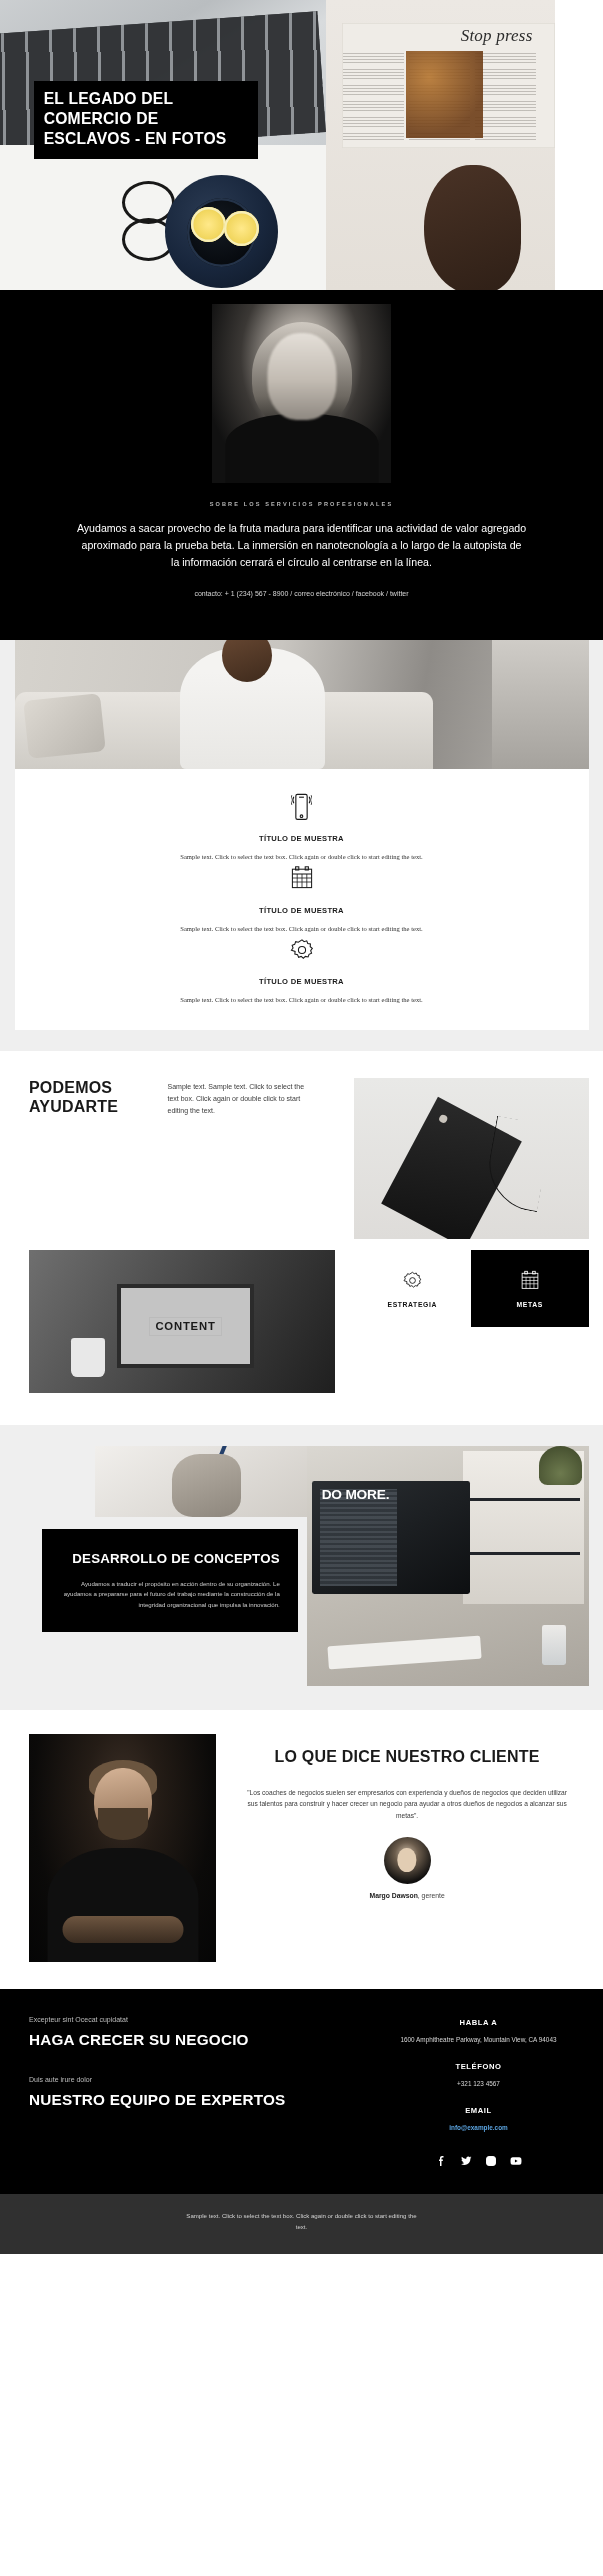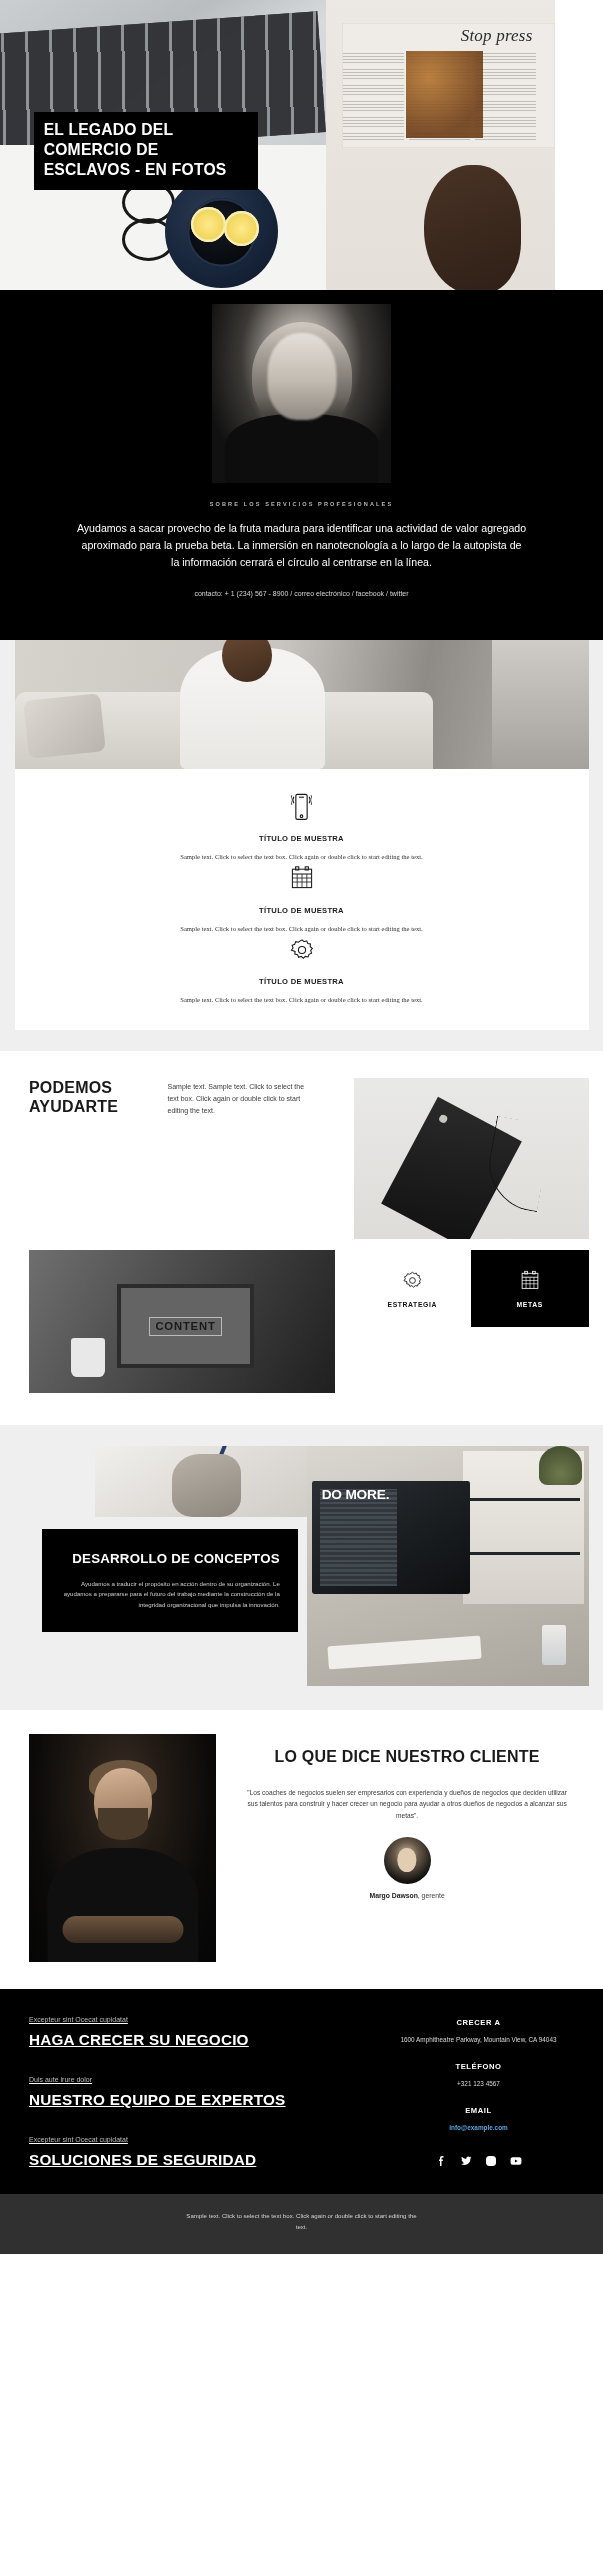--- a/index.html
+++ b/index.html
@@ -94,21 +94,21 @@
     box-shadow: inset 0 0 0 2.4px #f7eeb6;
   }
   .hp-lemon1{ left:191px; top:207px; }
   .hp-lemon2{ left:224px; top:211px; }
   .hp-hand{
     position:absolute; right:34px; top:165px; width:97px; height:129px;
     background: linear-gradient(160deg,#4a3326,#2e1f16);
     border-radius:48% 46% 40% 50%;
   }
   .hero-title {
-    position: absolute; left: 34px; top: 112px; background: #000; color: #fff;
+    position: absolute; left: 34px; top: 81px; background: #000; color: #fff;
     padding: 8px 11.3px 9.7px 9.7px; max-width: 224px;
     font-size: 15.7px; font-weight: bold; line-height: 1.27; letter-spacing: 0.2px;
   }
 
   
   .about { background:#000; color:#fff; padding: 14px 0 43px; text-align:center; }
   .about-portrait {
     width: 179px; height: 179px; margin: 0 auto 17.7px;
     background:
       radial-gradient(ellipse at 50% 30%, #d8d3cd 0%, #a49e97 22%, #3b3835 48%, #111 78%),
@@ -177,21 +177,21 @@
   }
   .tag:after{content:"";position:absolute;left:11.3px;top:13px;width:8px;height:8px;border-radius:50%;background:#c9c4bc;}
   .tag-string{position:absolute;left:135px;top:42px;width:56px;height:88px;border-left:1.6px solid #151515;border-bottom:1.6px solid #151515;border-radius:0 0 0 48px;transform:rotate(10deg);}
   .help-bottom { width:574px; margin: 11.3px auto 0; display:flex; align-items:flex-start; }
   .help-laptopimg {
     width: 306px; height: 143px; position:relative; overflow:hidden; margin-left:14.5px;
     background: linear-gradient(120deg,#6f6f6f,#3d3d3d 60%,#1f1f1f);
     filter: grayscale(1);
   }
   .laptop{position:absolute;left:88px;top:34px;width:137px;height:84px;background:#d8d8d8;border:4px solid #2b2b2b;}
-  .laptop-screen{position:absolute;inset:0;background:#15803d;display:flex;align-items:center;justify-content:center;}
+  .laptop-screen{position:absolute;inset:0;background:#7dd3fc;display:flex;align-items:center;justify-content:center;}
   .laptop-screen span{font-size:11.3px;font-weight:bold;letter-spacing:0.8px;color:#1a1a1a;border:0.8px solid #bbb;padding:2.4px 5.6px;}
   .cup2{position:absolute;left:42px;top:88px;width:34px;height:39px;background:#e8e8e8;border-radius:3.2px 3.2px 6.4px 6.4px;}
   .help-right { margin-left:auto; width: 235px; }
   .kpis { display:flex; }
   .kpi { flex:1; height: 77px; display:flex; flex-direction:column; align-items:center; justify-content:center; gap:9.7px; }
   .kpi.light { background:#fff; color:#111; }
   .kpi.dark { background:#000; color:#fff; }
   .kpi .lbl { font-size: 6.8px; font-weight:bold; letter-spacing:0.6px; }
 
   
@@ -248,21 +248,21 @@
   }
   .testi-avatar:after{content:"";position:absolute;left:50%;top:24%;transform:translateX(-50%);width:19.3px;height:24px;border-radius:48%;background:#e2cdb3;}
   .testi-name { font-size: 6.8px; }
   .testi-name b { font-weight:bold; }
   .testi-name span { color:#444; }
 
   
   .footer { background:#000; color:#fff; padding: 27px 0 24px; }
   .footer-inner { width: 574px; margin:0 auto; display:flex; }
   .footer-left { width: 354px; padding-left: 14.5px; }
-  .f-block { margin-bottom: 27px; text-decoration: underline; }
+  .f-block { margin-bottom: 27px; }
   .f-block:last-child { margin-bottom: 0; }
   .f-kicker { font-size: 7px; color:#bdbdbd; margin-bottom: 8px; }
   .f-head { font-size: 15.3px; font-weight:bold; letter-spacing:0.2px; }
   .footer-right { flex:1; text-align:center; padding-top: 1.6px; }
   .f-lbl { font-size: 7.6px; font-weight:bold; letter-spacing:0.6px; margin-bottom: 8px; }
   .f-val { font-size: 6.4px; color:#d8d8d8; line-height:1.7; margin-bottom: 16px; }
   .f-val.link { color:#5ba4e0; font-weight:bold; }
   .socials { display:flex; gap:13px; justify-content:center; margin-top: 21px; }
   .socials svg { width:12px; height:12px; fill:#fff; }
   .footer-bottom { background:#303030; padding: 17.7px 0 21px; text-align:center; }
@@ -465,27 +465,23 @@
     <div class="footer-inner">
       <div class="footer-left">
         <div class="f-block">
           <div class="f-kicker">Excepteur sint Ocecat cupidatat</div>
           <div class="f-head">HAGA CRECER SU NEGOCIO</div>
         </div>
         <div class="f-block">
           <div class="f-kicker">Duis aute irure dolor</div>
           <div class="f-head">NUESTRO EQUIPO DE EXPERTOS</div>
         </div>
-        <div class="f-block">
-          <div class="f-kicker">Excepteur sint Ocecat cupidatat</div>
-          <div class="f-head">SOLUCIONES DE SEGURIDAD</div>
-        </div>
       </div>
       <div class="footer-right">
-        <div class="f-lbl">CRECER A</div>
+        <div class="f-lbl">HABLA A</div>
         <div class="f-val">1600 Amphitheatre Parkway, Mountain View, CA 94043</div>
         <div class="f-lbl">TELÉFONO</div>
         <div class="f-val">+321 123 4567</div>
         <div class="f-lbl">EMAIL</div>
         <div class="f-val link">info@example.com</div>
         <div class="socials">
           <a>
             <svg viewBox="0 0 24 24">
                 <path d="M15 5h2V2h-3c-2.2 0-4 1.8-4 4v3H8v3h2v10h3V12h2.5l.5-3H13V6.5c0-.8.7-1.5 2-1.5z"></path>
               </svg>

